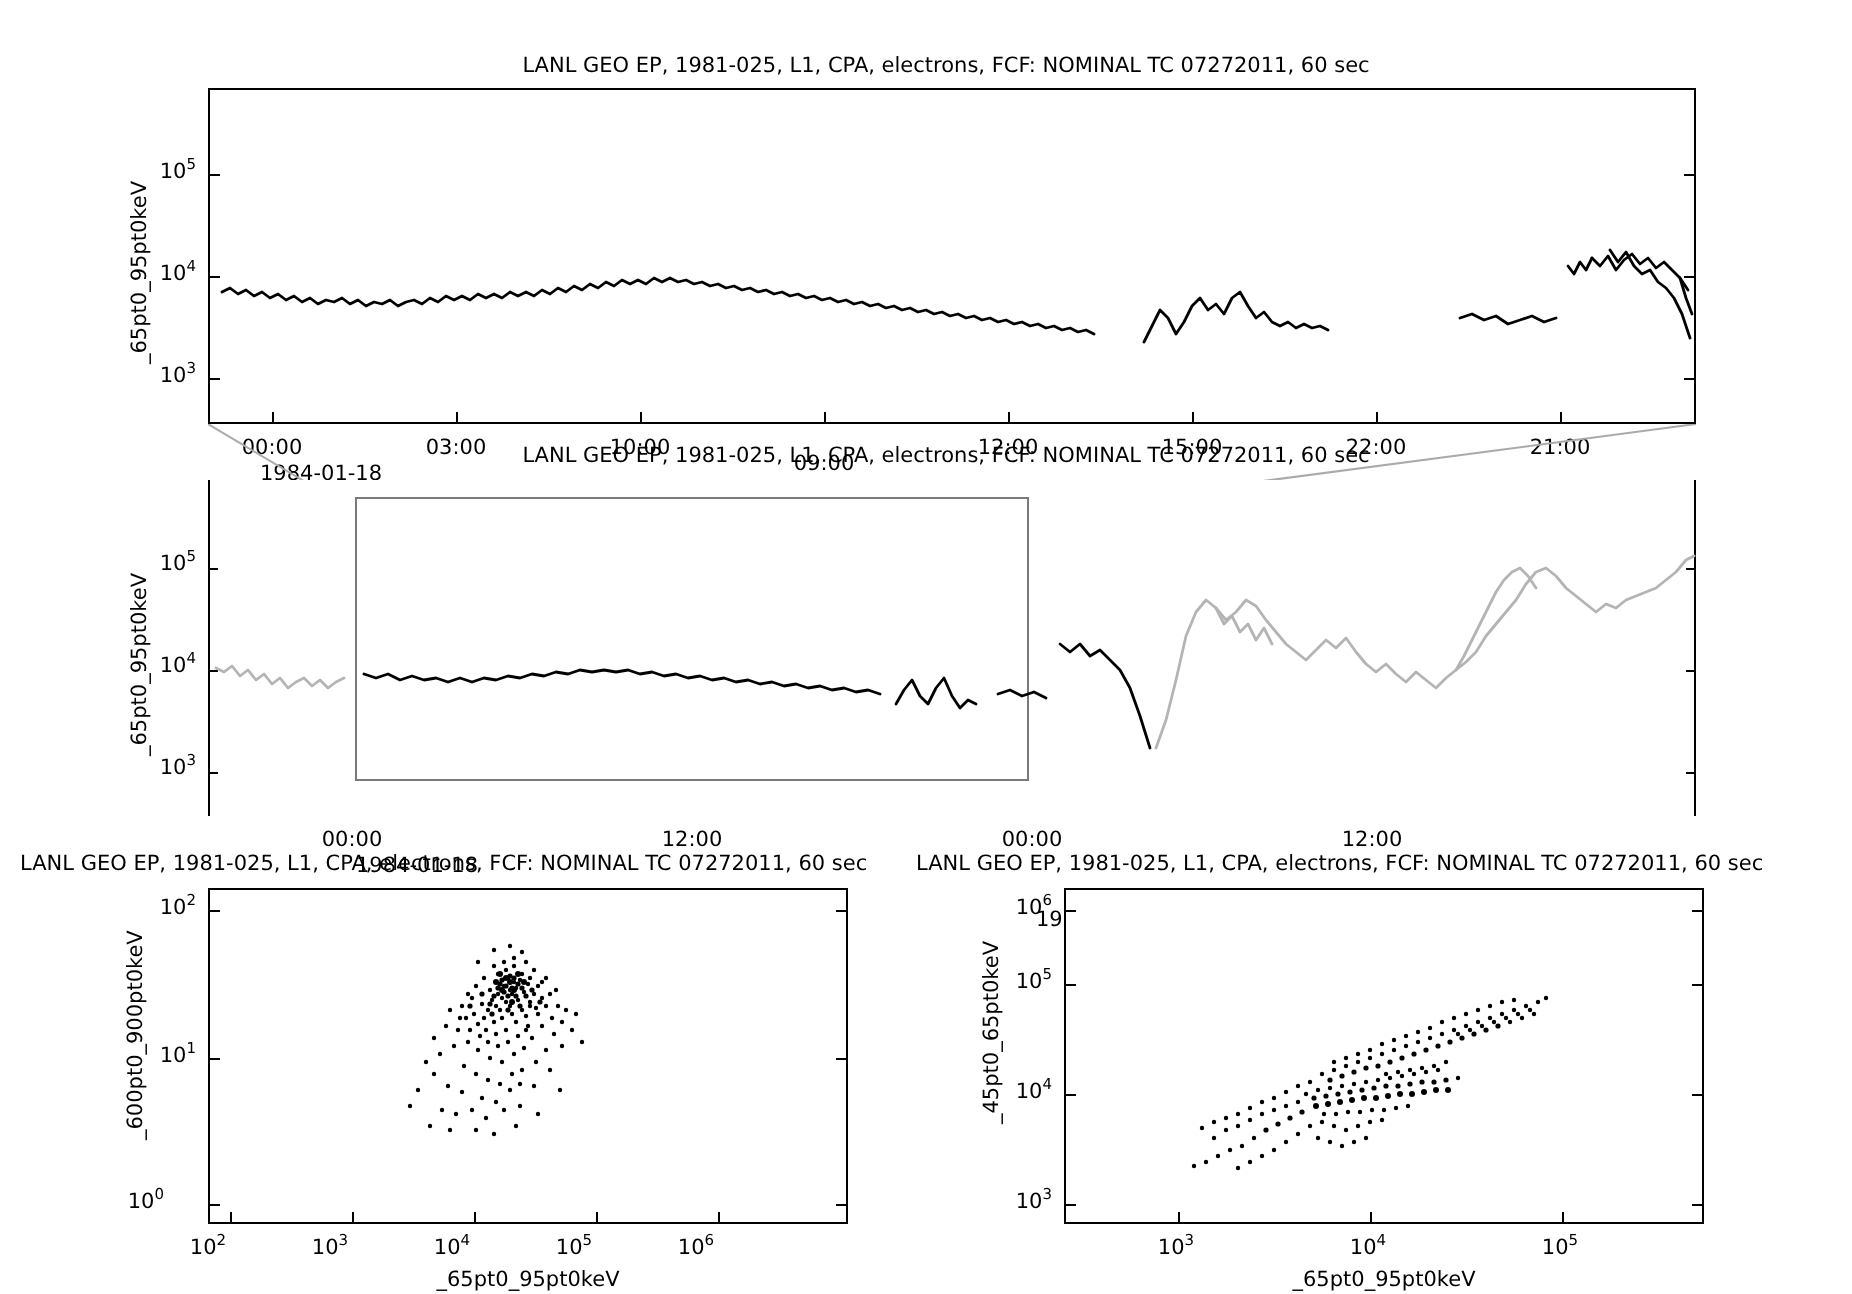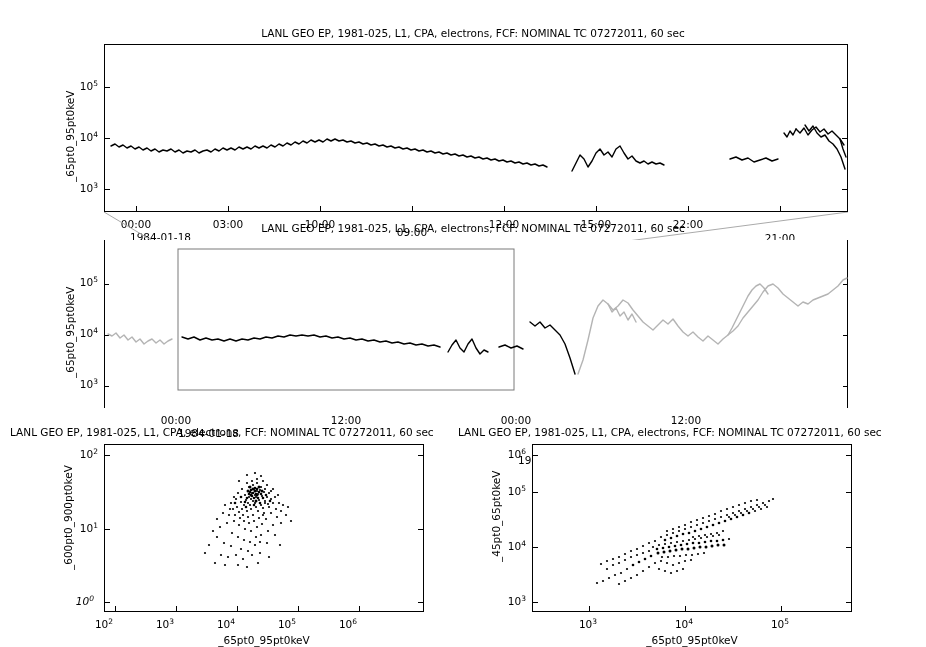--- a/index.html
+++ b/index.html
@@ -125,21 +125,21 @@
       </svg>
     </div>
 
     <div class="xtick" style="left:106px; top:218px; width:60px;">00:00</div>
     <div class="xtick" style="left:198px; top:218px; width:60px;">03:00</div>
     <div class="xtick" style="left:290px; top:218px; width:60px;">10:00</div>
     <div class="xtick" style="left:382px; top:226px; width:60px;">09:00</div>
     <div class="xtick" style="left:474px; top:218px; width:60px;">12:00</div>
     <div class="xtick" style="left:566px; top:218px; width:60px;">15:00</div>
     <div class="xtick" style="left:658px; top:218px; width:60px;">22:00</div>
-    <div class="xtick" style="left:750px; top:232px; width:60px;">21:00</div>
+    <div class="xtick" style="left:750px; top:218px; width:60px;">21:00</div>
 
     <div class="datestamp" style="left:130px; top:231px;">1984-01-18</div>
   </div>
 
   <svg class="connector" style="left:104px; top:212px; width:744px; height:44px;" width="744" height="44">
     <line x1="0" y1="0" x2="74" y2="44" stroke="#aaaaaa" stroke-width="1"></line>
     <line x1="744" y1="0" x2="410" y2="44" stroke="#aaaaaa" stroke-width="1"></line>
   </svg>
 
   <div class="panel">
@@ -193,21 +193,21 @@
 
     <div class="datestamp" style="left:178px; top:427px;">1984-01-18</div>
     <div class="datestamp" style="left:518px; top:427px;margin-top:27px;">1984-01-19</div>
   </div>
 
   <div class="panel">
     <div class="title" style="left:10px; top:426px; width:480px; text-align:left;">LANL GEO EP, 1981-025, L1, CPA, electrons, FCF: NOMINAL TC 07272011, 60 sec</div>
 
     <div class="ylabel" style="left:62px; top:570px;">_600pt0_900pt0keV</div>
 
-    <div class="ytick" style="left:56px; top:595px; width:38px;font-style:italic;"><span>10</span><sup>0</sup></div>
+    <div class="ytick" style="left:44px; top:595px; width:38px;"><span>10</span><sup>0</sup></div>
     <div class="ytick" style="left:60px; top:522px; width:38px;"><span>10</span><sup>1</sup></div>
     <div class="ytick" style="left:60px; top:448px; width:38px;"><span>10</span><sup>2</sup></div>
 
     <div class="axis-box" style="left:104px; top:444px; width:320px; height:168px;">
       <svg width="318" height="166" viewBox="0 0 318 166">
         <g stroke="#000" stroke-width="1">
           <line x1="0" y1="157.5" x2="5" y2="157.5"></line>
             <line x1="318" y1="157.5" x2="313" y2="157.5"></line>
           <line x1="0" y1="84.5" x2="5" y2="84.5"></line>
             <line x1="318" y1="84.5" x2="313" y2="84.5"></line>

